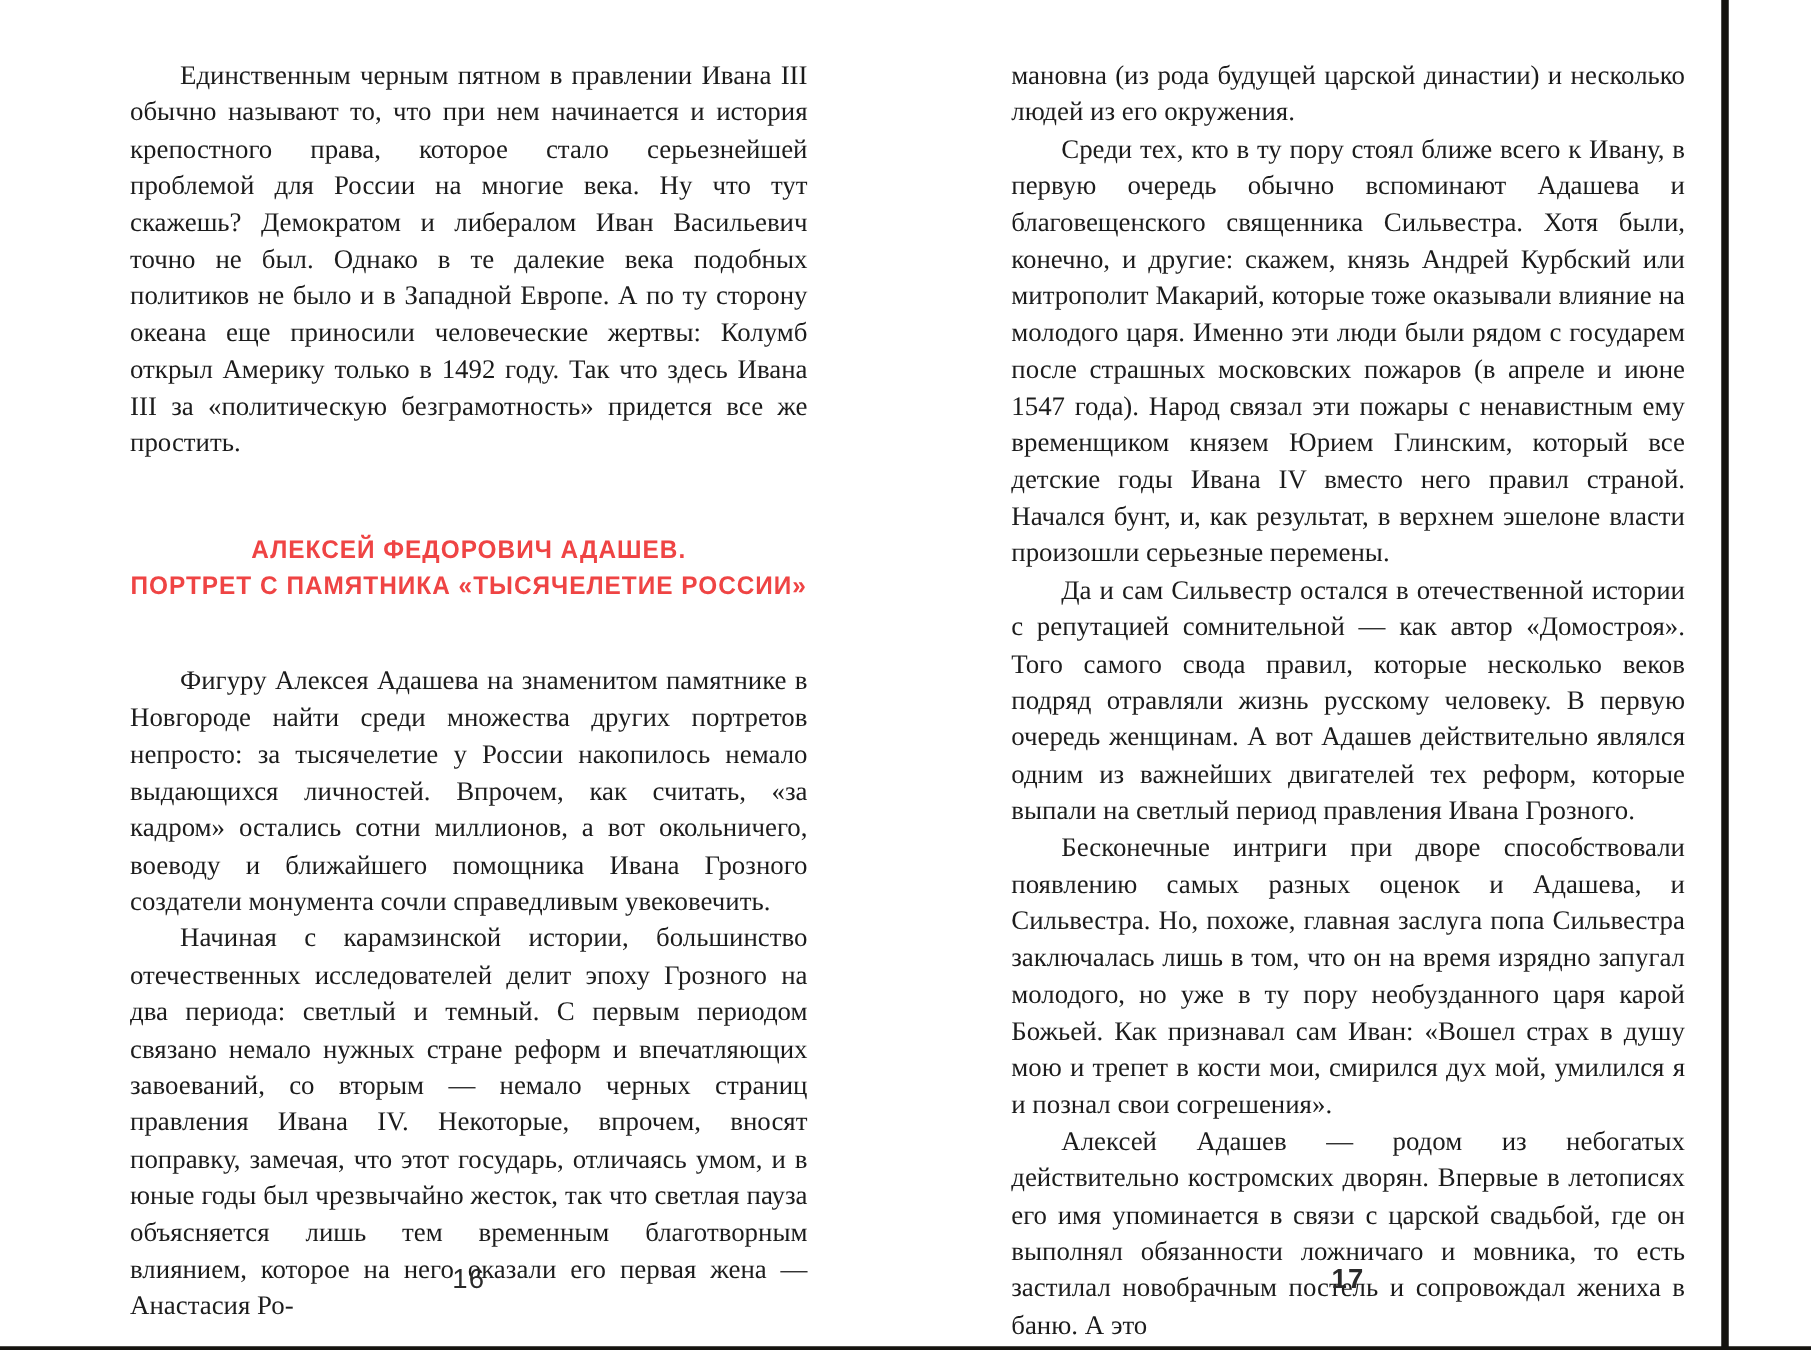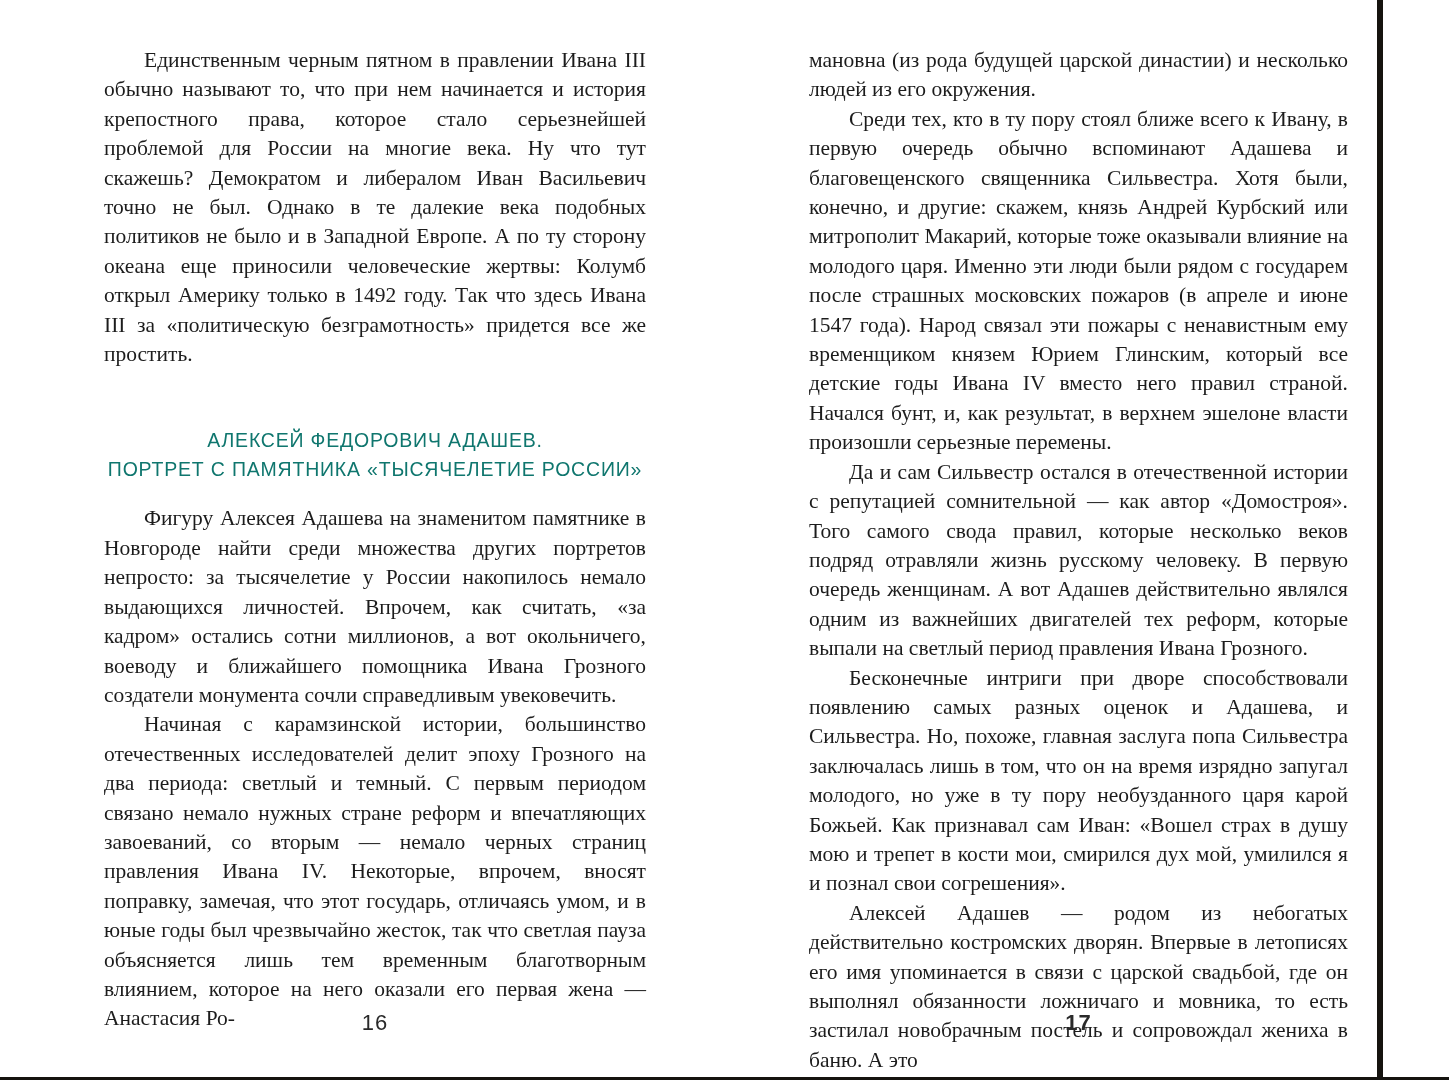--- a/index.html
+++ b/index.html
@@ -32,28 +32,28 @@
   .page p {
     margin: 0;
     text-align: justify;
     text-indent: 40px;
     hyphens: auto;
     -webkit-hyphens: auto;
   }
   .page p.no-indent { text-indent: 0; }
   .chapter-heading {
     margin-top: 57px;
-    margin-bottom: 20px;
+    margin-bottom: 46px;
     text-align: center;
     font-family: "Liberation Sans", "DejaVu Sans", sans-serif;
-    font-weight: 400;
+    font-weight: 700;
     font-size: 19.5px;
     line-height: 29px;
     letter-spacing: 0.8px;
-    color: #0f766e;
+    color: #ef4444;
   }
   .heading-line { display: block; transform: scaleY(1.05); }
   .page-number {
     position: absolute;
     top: 1010px;
     width: 542px;
     text-align: center;
     font-family: "Liberation Sans", "DejaVu Sans", sans-serif;
     font-size: 22px;
     letter-spacing: 1px;

